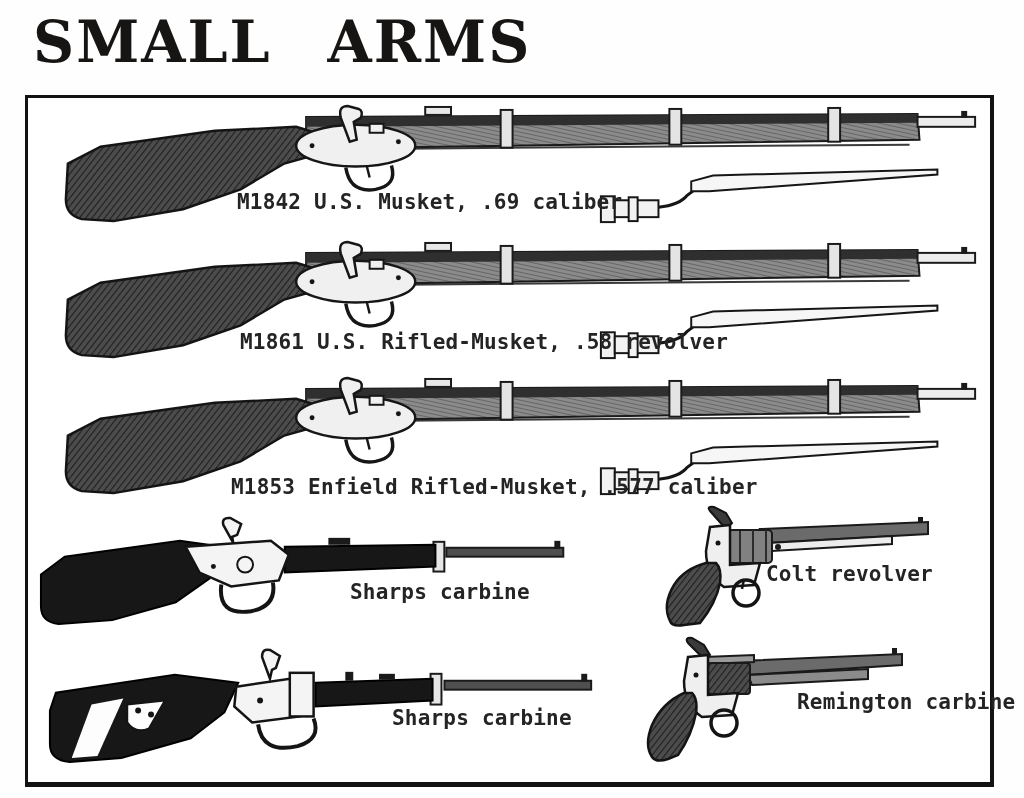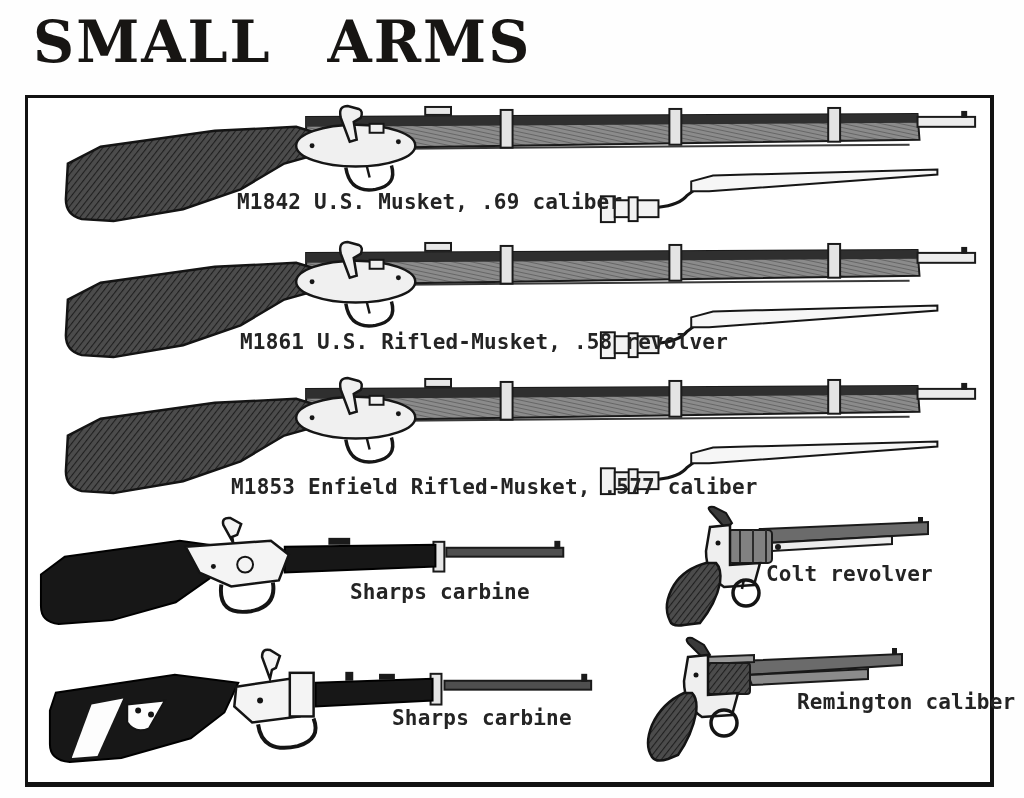--- a/index.html
+++ b/index.html
@@ -170,16 +170,16 @@
     <div class="wlabel" style="left:738px;top:464px;">Colt revolver</div>
 
     <svg class="art" style="left:12px;top:547px;" width="570" height="129" viewBox="0 0 575 130">
         <use href="#sym-sharps"></use>
       </svg>
     <div class="wlabel" style="left:324px;top:608px;margin-left:40px;">Sharps carbine</div>
 
     <svg class="art" style="left:592px;top:535px;" width="300" height="135" viewBox="0 0 300 135">
         <use href="#sym-remington"></use>
       </svg>
-    <div class="wlabel" style="left:769px;top:592px;">Remington caliber</div>
+    <div class="wlabel" style="left:769px;top:592px;">Remington carbine</div>
 
   </div>
 </div>
 
 </body></html>

